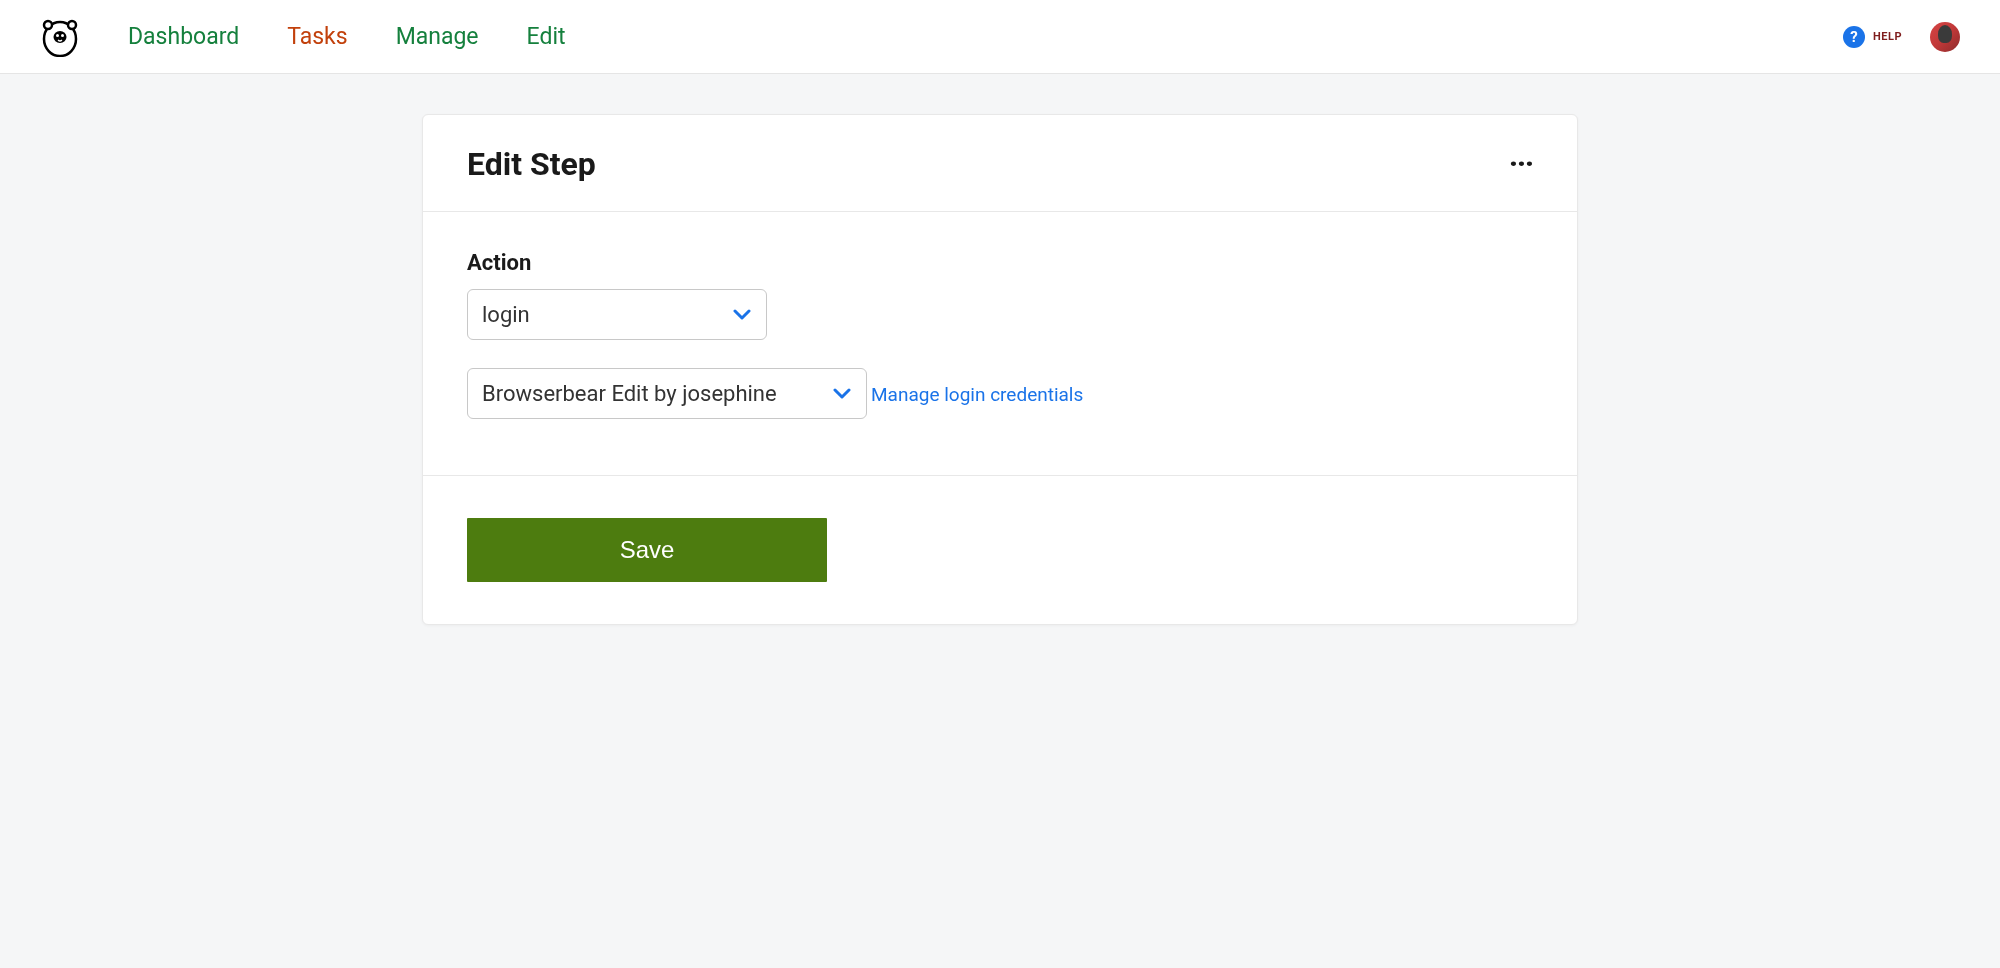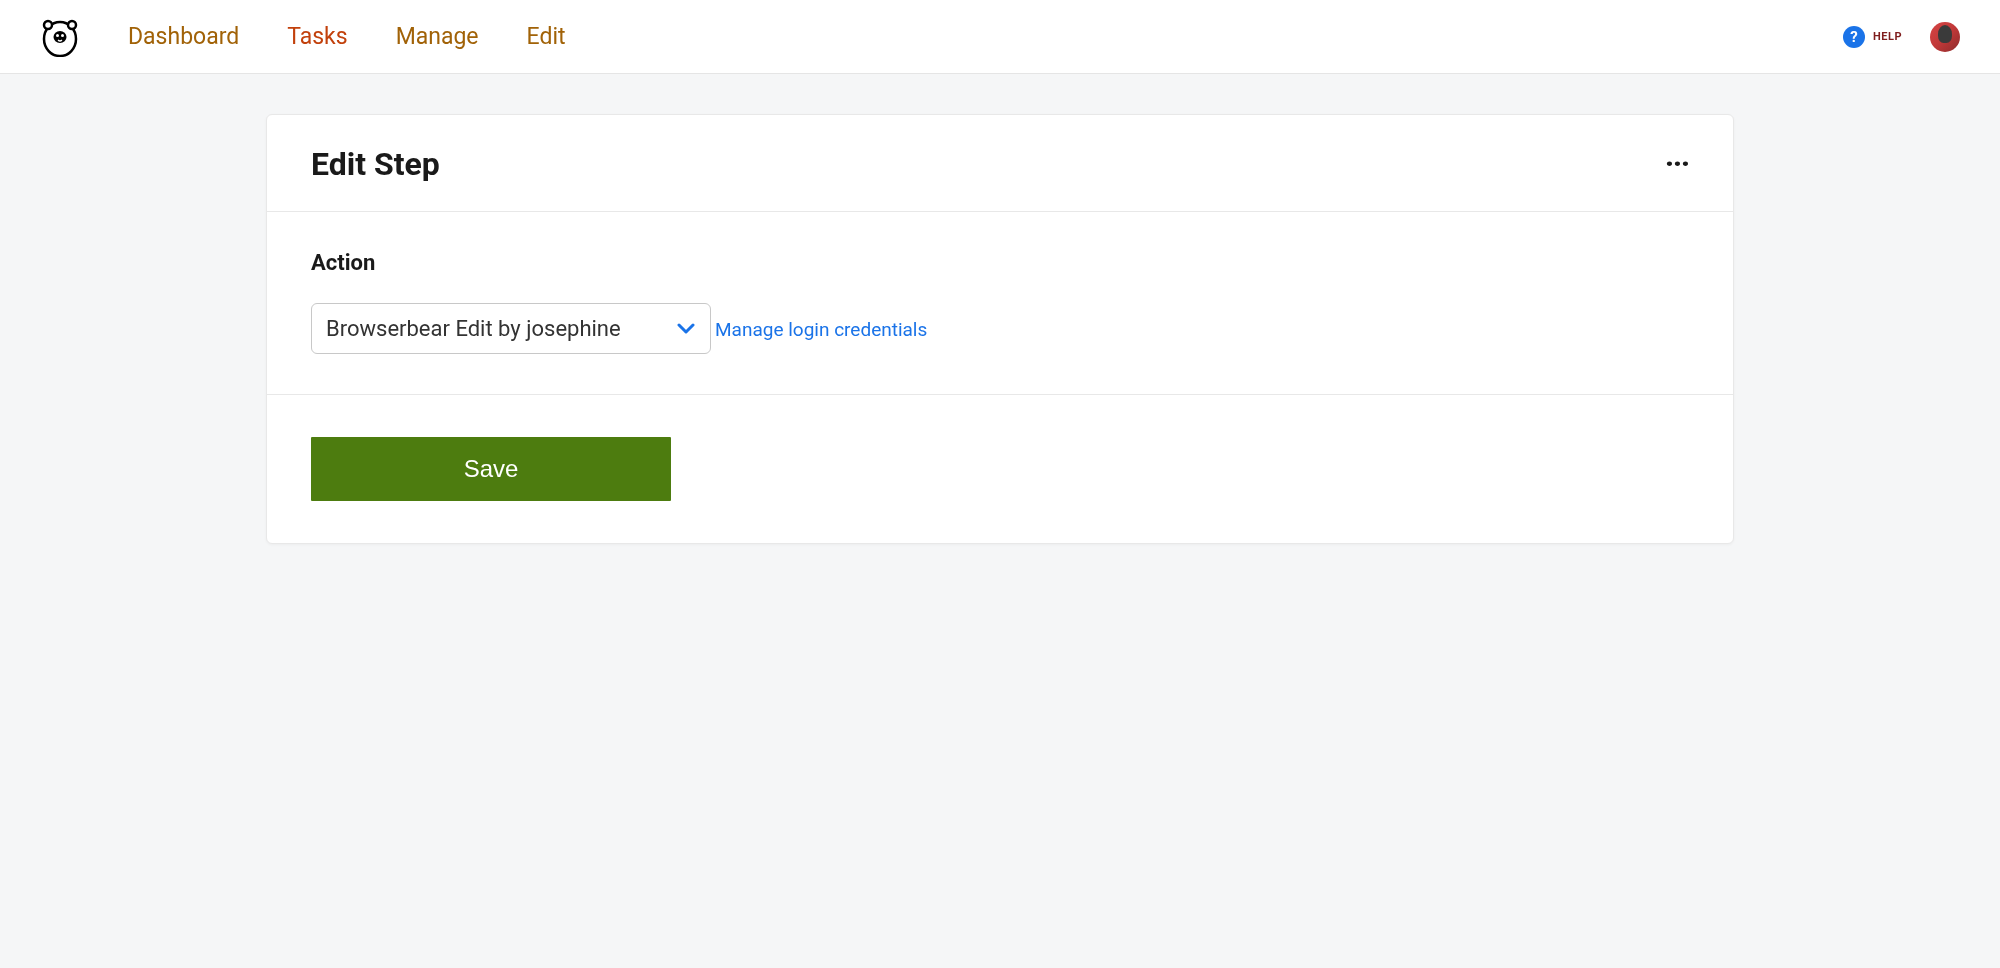--- a/index.html
+++ b/index.html
@@ -36,21 +36,21 @@
       align-items: center;
       justify-content: center;
     }
     .nav {
       display: flex;
       gap: 48px;
     }
     .nav-item {
       font-size: 23px;
       cursor: pointer;
-      color: #a16207;
+      color: #15803d;
     }
     .nav-item.active {
       color: #c2410c;
     }
     .header-right {
       display: flex;
       align-items: center;
       gap: 28px;
     }
     .help-link {
@@ -95,21 +95,21 @@
       height: 18px;
       background: #3a3a3a;
       border-radius: 50% 50% 40% 40%;
     }
     .main {
       display: flex;
       justify-content: center;
       padding-top: 40px;
     }
     .card {
-      width: 1468px;
+      width: 1156px;
       background: #fff;
       border: 1px solid #e8e8e8;
       border-radius: 6px;
       box-shadow: 0 1px 3px rgba(0,0,0,0.04);
     }
     .card-header {
       padding: 30px 44px 28px 44px;
       border-bottom: 1px solid #e8e8e8;
       display: flex;
       justify-content: space-between;
@@ -122,21 +122,21 @@
     }
     .more-dots {
       font-size: 28px;
       font-weight: 900;
       letter-spacing: -1px;
       cursor: pointer;
       color: #1a1a1a;
       line-height: 0.5;
     }
     .card-body {
-      padding: 38px 44px 40px 44px;
+      padding: 38px 44px 56px 44px;
       border-bottom: 1px solid #e8e8e8;
     }
     .form-group {
       margin-bottom: 28px;
     }
     .form-group:last-child {
       margin-bottom: 0;
     }
     .form-label {
       font-size: 22px;
@@ -229,20 +229,28 @@
 
 <div class="main">
   <div class="card">
     <div class="card-header">
       <div class="card-title">Edit Step</div>
       <div class="more-dots">···</div>
     </div>
     <div class="card-body">
       <div class="form-group">
         <label class="form-label">Action</label>
+        <div class="select-wrap">
+          <div class="select-box">login</div>
+          <span class="chevron">
+            <svg width="18" height="12" viewBox="0 0 18 12">
+                <path d="M2 2 L9 9 L16 2" stroke="#1a73e8" stroke-width="3" fill="none" stroke-linecap="round" stroke-linejoin="round"></path>
+              </svg>
+          </span>
+        </div>
       </div>
       <div class="form-group">
         <div class="select-wrap">
           <div class="select-box wide">Browserbear Edit by josephine</div>
           <span class="chevron">
             <svg width="18" height="12" viewBox="0 0 18 12">
                 <path d="M2 2 L9 9 L16 2" stroke="#1a73e8" stroke-width="3" fill="none" stroke-linecap="round" stroke-linejoin="round"></path>
               </svg>
           </span>
         </div>

